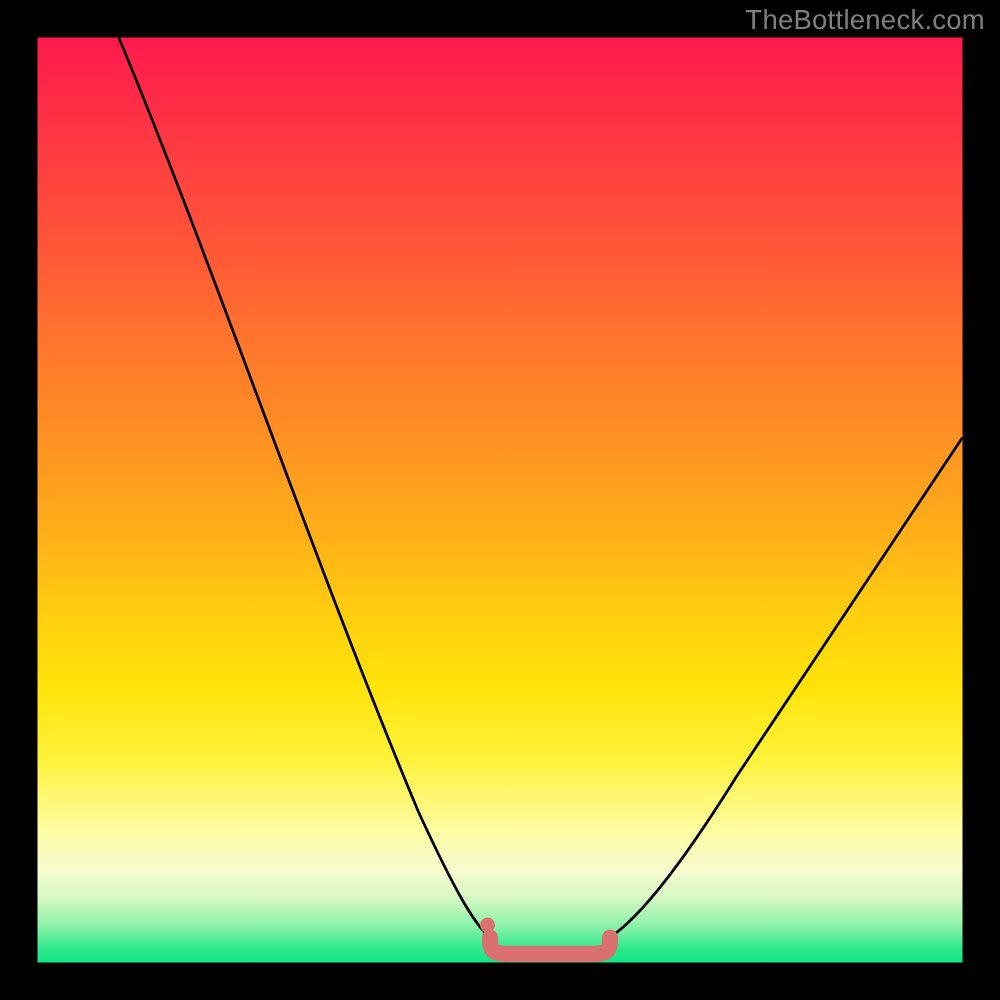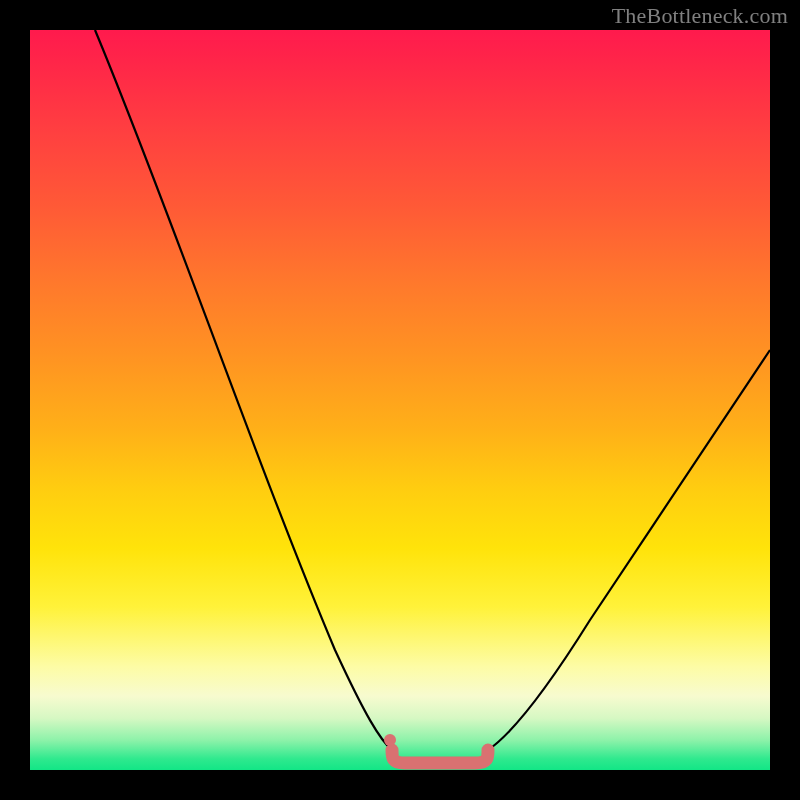--- a/index.html
+++ b/index.html
@@ -12,21 +12,21 @@
   }
   .stage {
     position: relative;
     width: 800px;
     height: 800px;
   }
   .attribution {
     position: absolute;
     top: 3px;
     right: 12px;
-    font-family: Liberation Serif, serif;
+    font-family: Liberation Sans, sans-serif;
     font-size: 22px;
     color: #808080;
     letter-spacing: 0.2px;
     z-index: 5;
   }
   .plot-frame {
     position: absolute;
     left: 30px;
     top: 30px;
     width: 740px;

